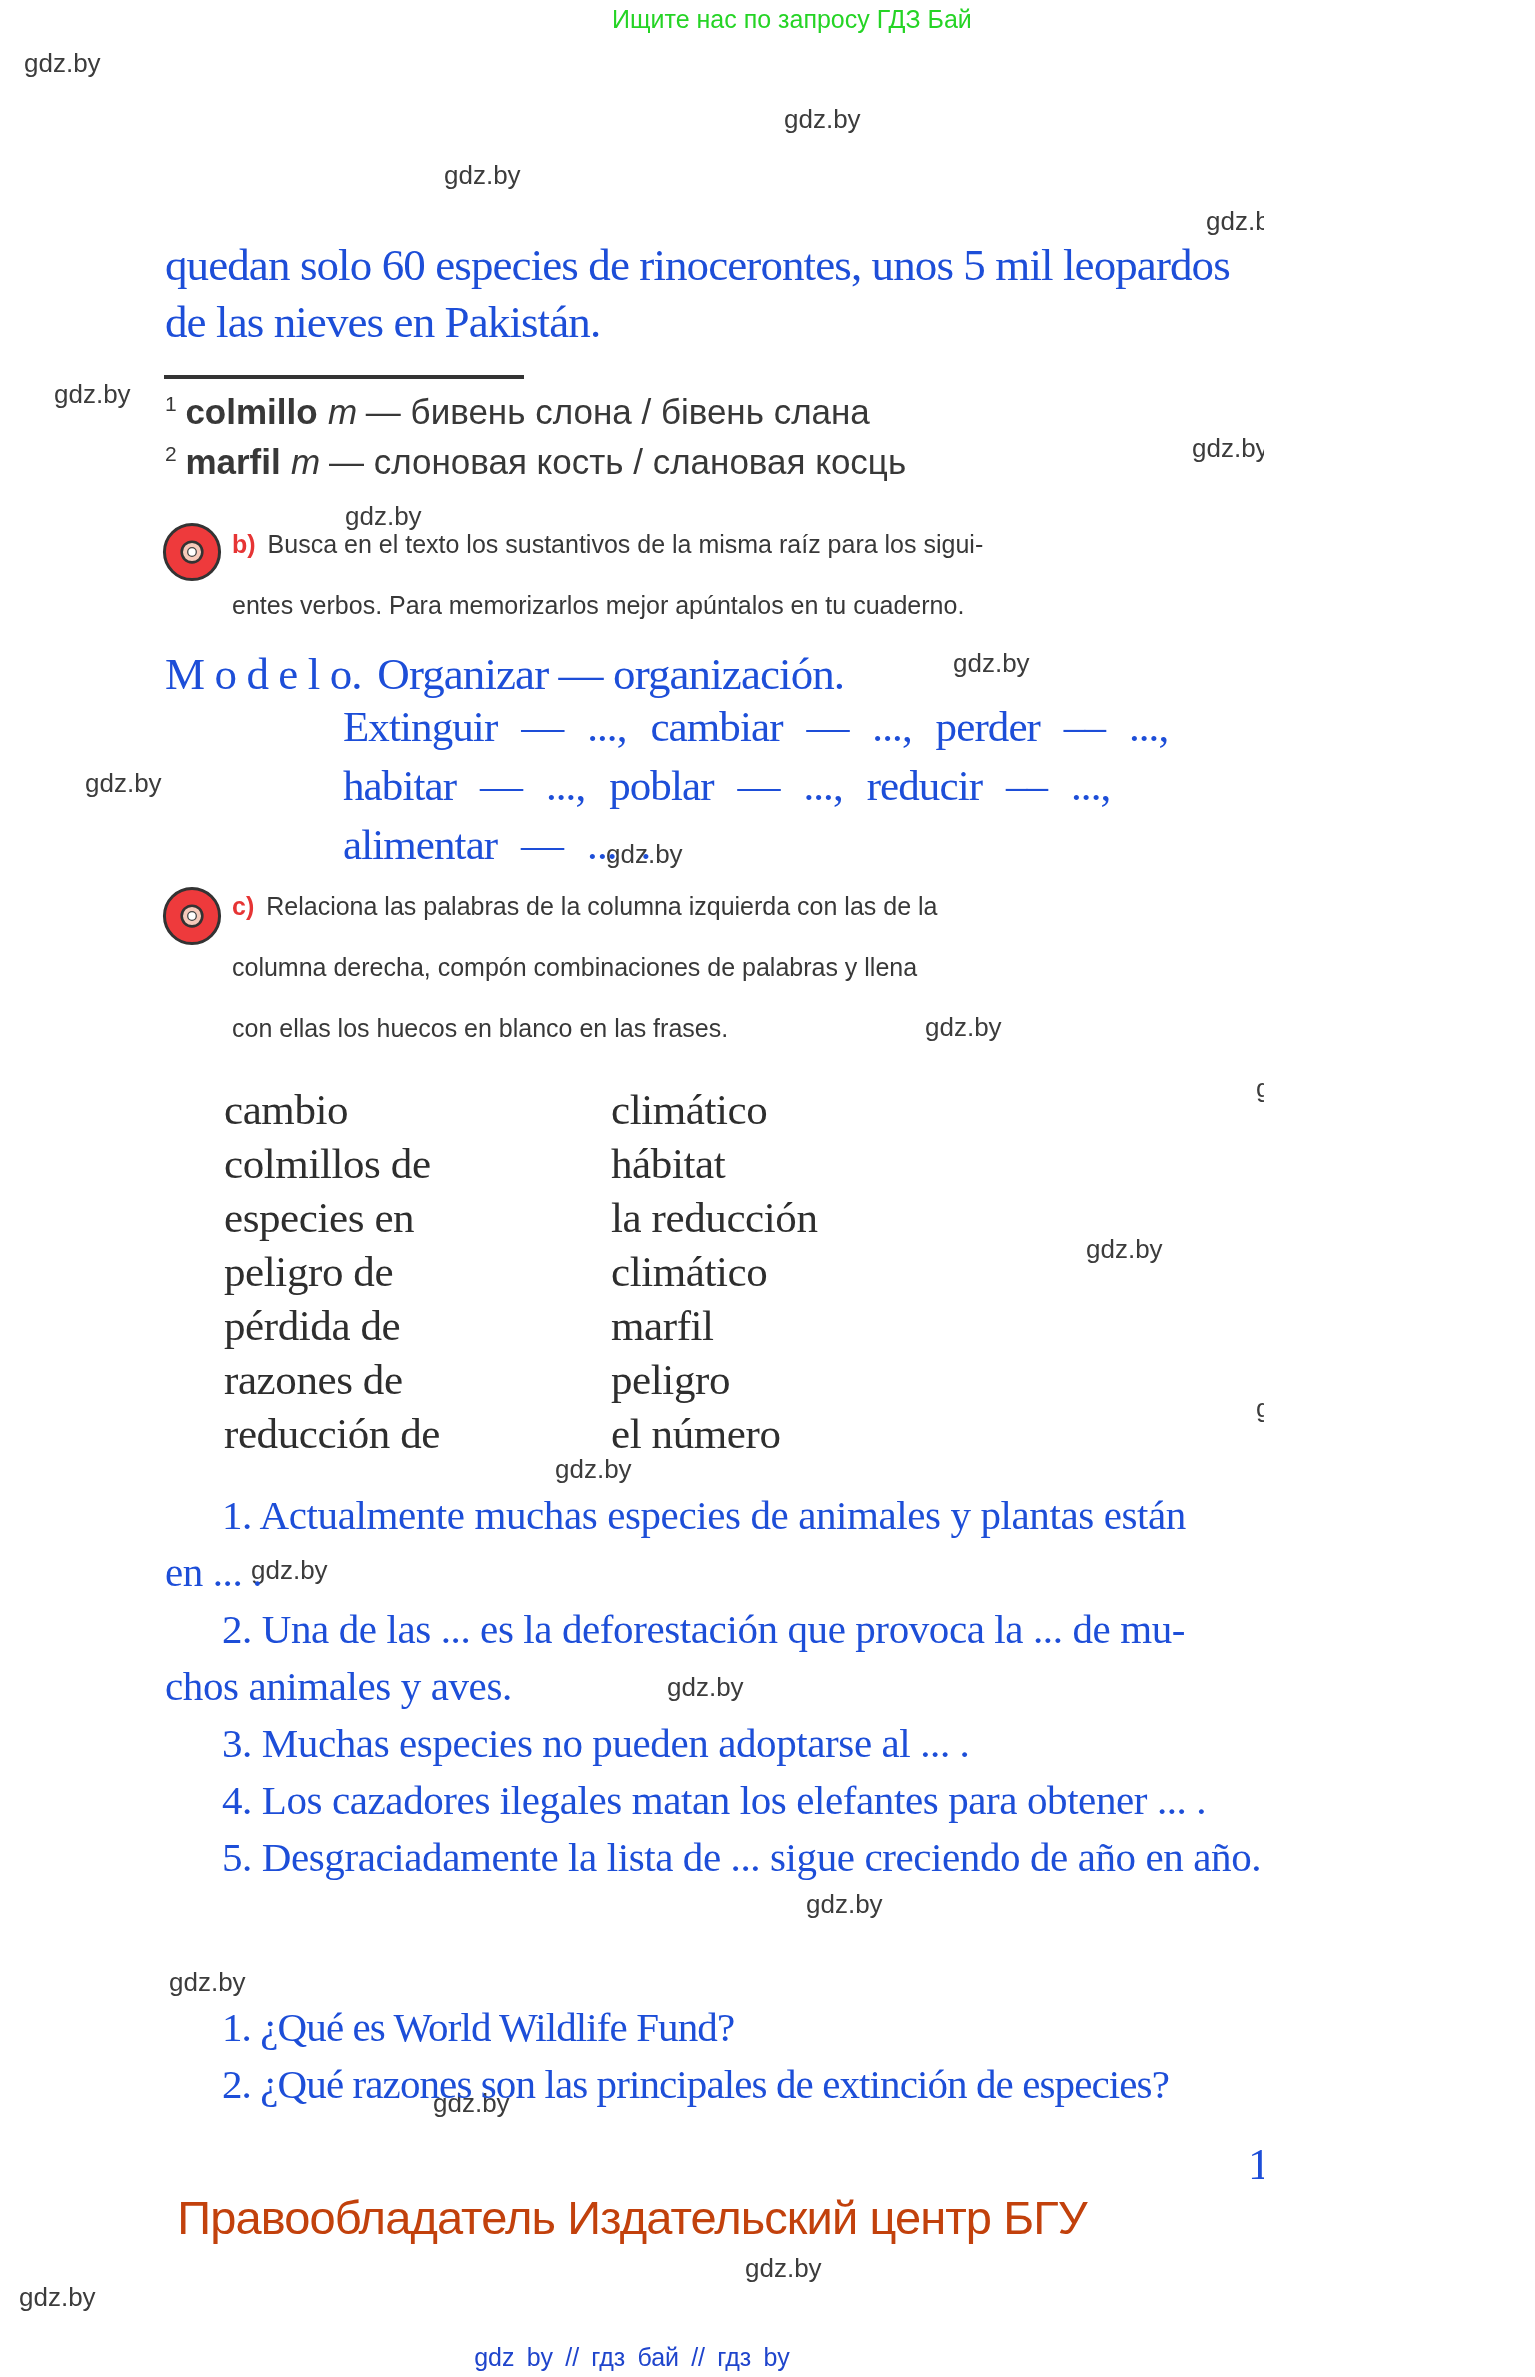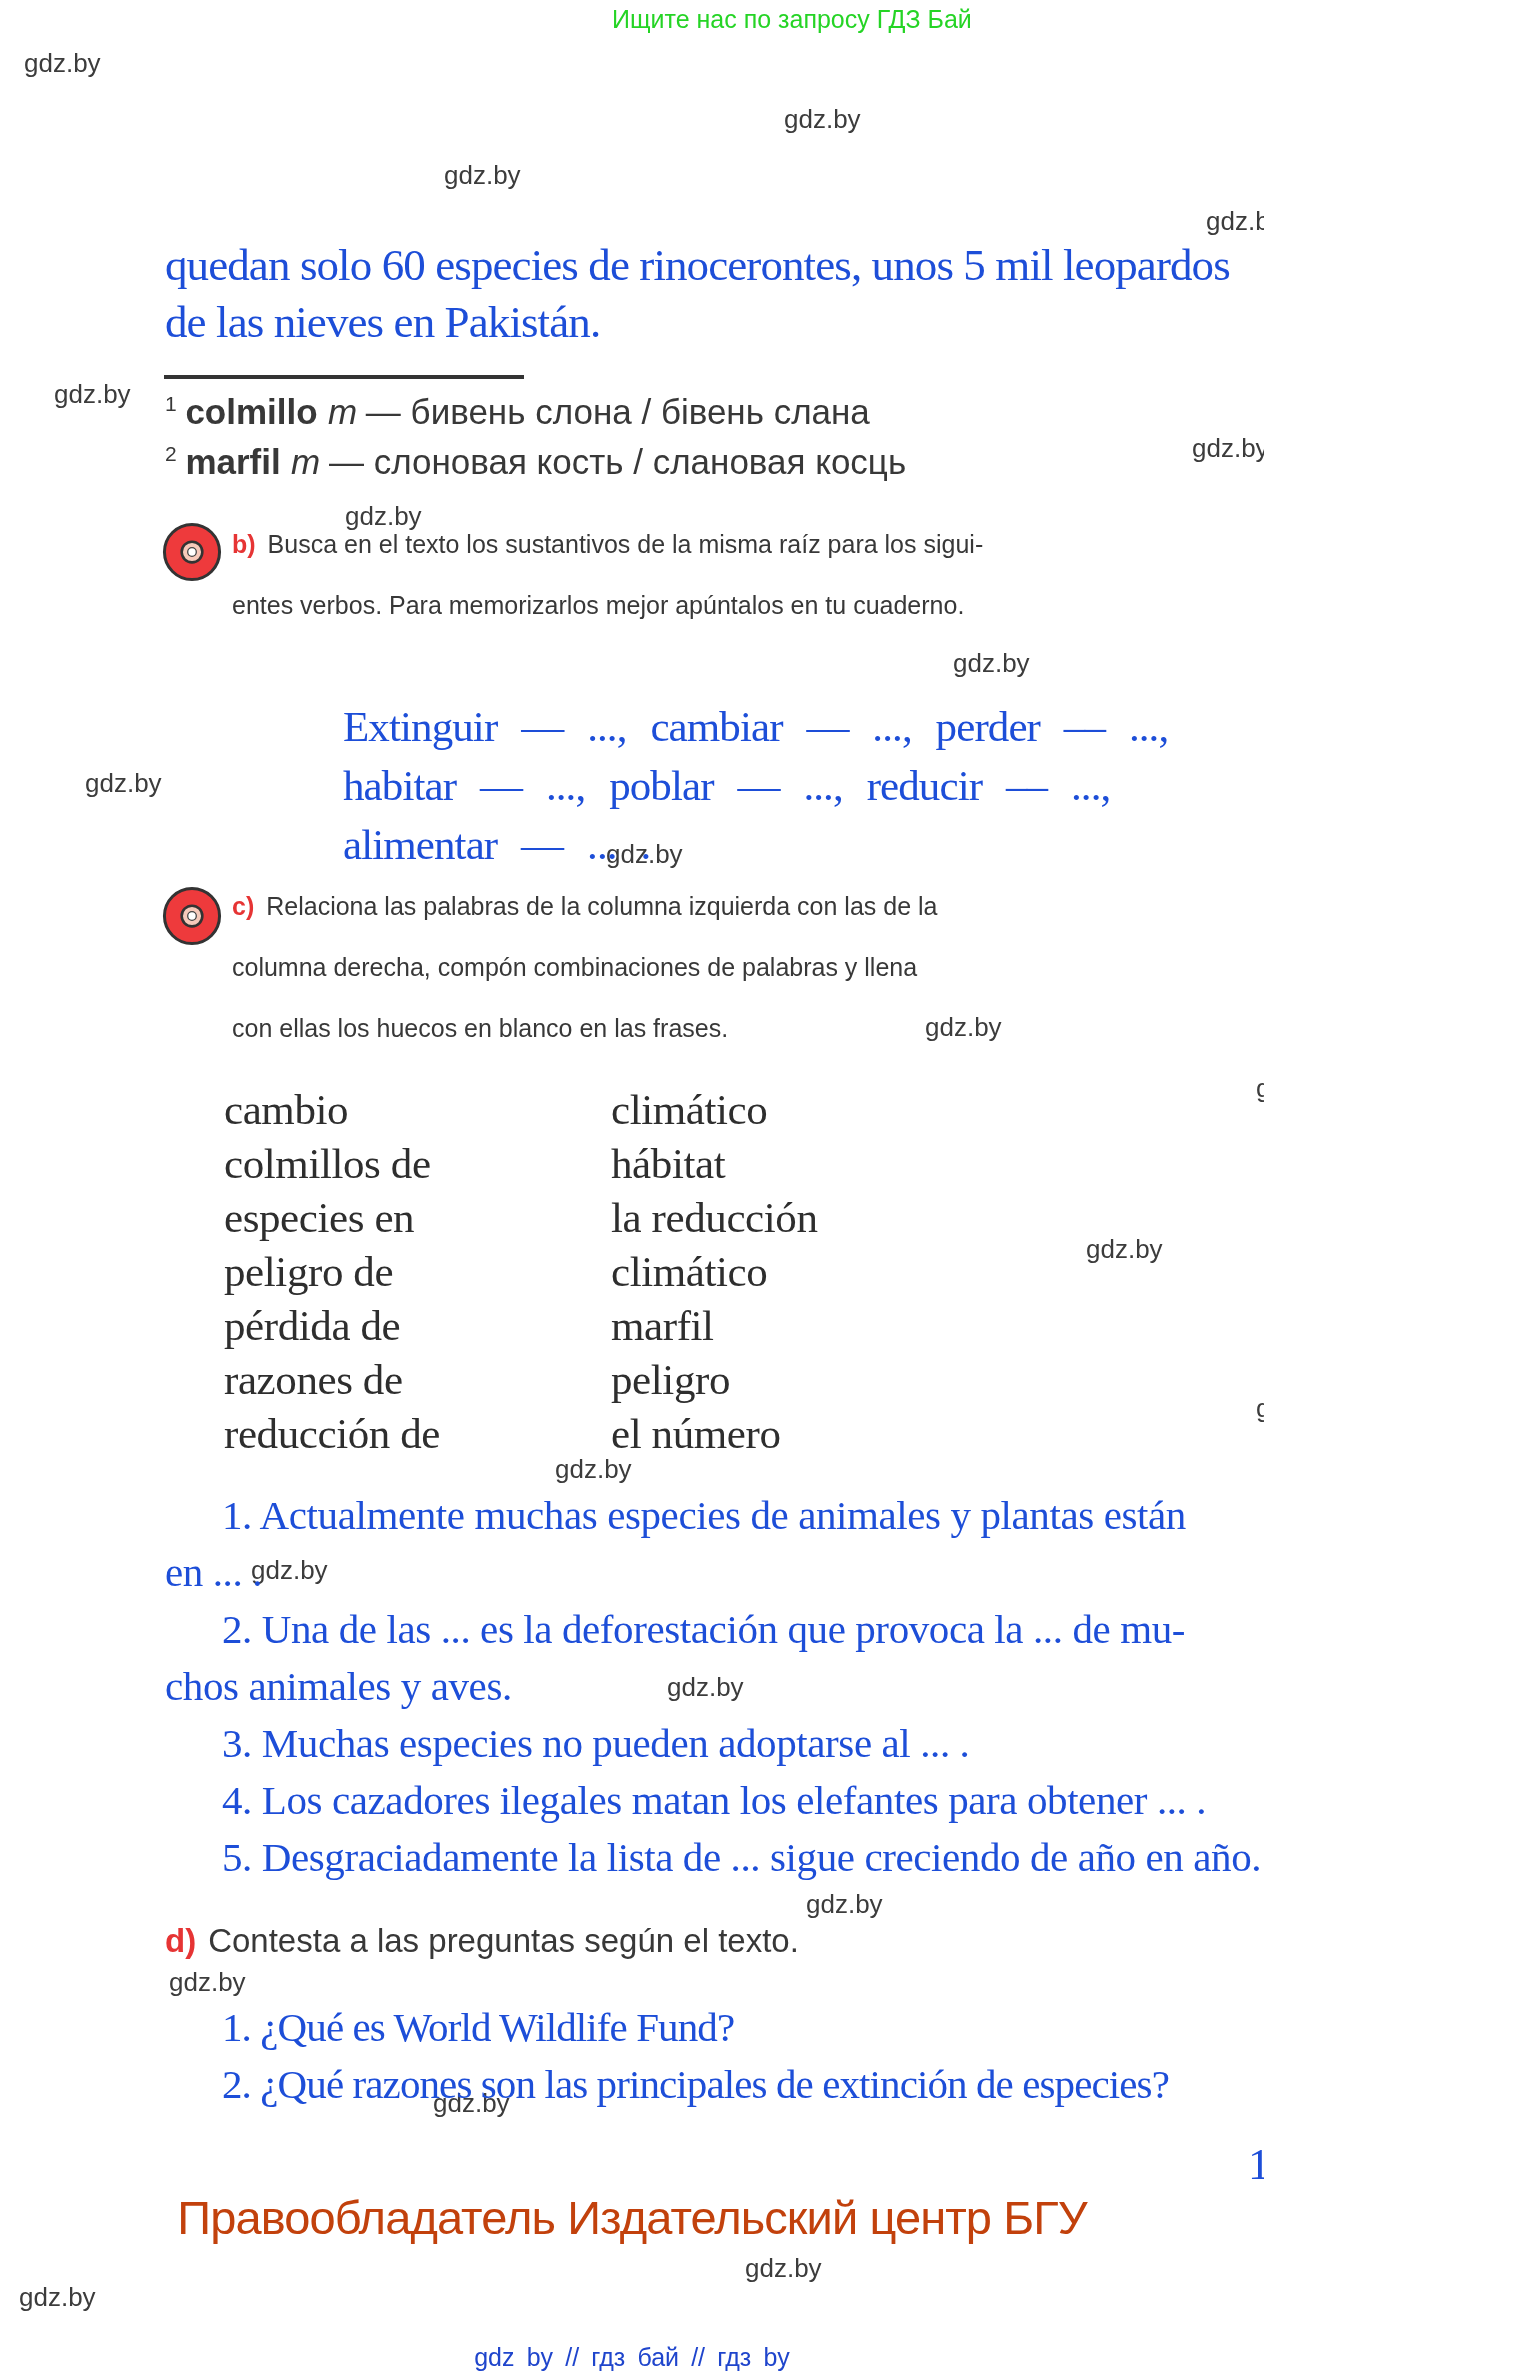--- a/index.html
+++ b/index.html
@@ -124,20 +124,23 @@
   <svg class="task-icon icon-b" width="62" height="62" viewBox="-36 -36 72 72">
     <circle cx="0" cy="0" r="32" fill="#ee3a3c" stroke="#333333" stroke-width="3.5"></circle>
     <circle cx="0" cy="0" r="12" fill="#f6c9ba" stroke="#333333" stroke-width="3"></circle>
     <circle cx="0" cy="0" r="5" fill="#ffffff" stroke="#444444" stroke-width="1.5"></circle>
   </svg>
   <div class="abs sans b-line1">
     <span class="task-label">b)</span><span>Busca en el texto los sustantivos de la misma raíz para los sigui-</span>
   </div>
   <div class="abs sans b-line2">entes verbos. Para memorizarlos mejor apúntalos en tu cuaderno.</div>
 
+  <div class="abs serif modelo-line">
+    <span>M o d e l o.</span><span class="example">Organizar — organización.</span>
+  </div>
   <div class="abs serif verbs verbs-1">Extinguir — ..., cambiar — ..., perder –– ...,</div>
   <div class="abs serif verbs verbs-2">habitar — ..., poblar — ..., reducir –– ...,</div>
   <div class="abs serif verbs verbs-3">alimentar — ... .</div>
 
   <svg class="task-icon icon-c" width="62" height="62" viewBox="-36 -36 72 72">
     <circle cx="0" cy="0" r="32" fill="#ee3a3c" stroke="#333333" stroke-width="3.5"></circle>
     <circle cx="0" cy="0" r="12" fill="#f6c9ba" stroke="#333333" stroke-width="3"></circle>
     <circle cx="0" cy="0" r="5" fill="#ffffff" stroke="#444444" stroke-width="1.5"></circle>
   </svg>
   <div class="abs sans c-line1">
@@ -168,23 +171,20 @@
   <div class="abs serif sentences">
     <div class="indent">1. Actualmente muchas especies de animales y plantas están</div>
     <div>en ... .</div>
     <div class="indent">2. Una de las ... es la deforestación que provoca la ... de mu-</div>
     <div>chos animales y aves.</div>
     <div class="indent">3. Muchas especies no pueden adoptarse al ... .</div>
     <div class="indent">4. Los cazadores ilegales matan los elefantes para obtener ... .</div>
     <div class="indent">5. Desgraciadamente la lista de ... sigue creciendo de año en año.</div>
   </div>
 
-  <div class="abs sans d-line">
-    <span class="task-label">d)</span><span>Contesta a las preguntas según el texto.</span>
-  </div>
   <div class="abs serif question q1">1. ¿Qué es World Wildlife Fund?</div>
   <div class="abs serif question q2">2. ¿Qué razones son las principales de extinción de especies?</div>
 
   <div class="abs serif page-number">119</div>
   <div class="abs copyright">Правообладатель Издательский центр БГУ</div>
   <a class="abs footer-links">gdz by  //  гдз бай  //  гдз by</a>
 
 </div>
 
 

